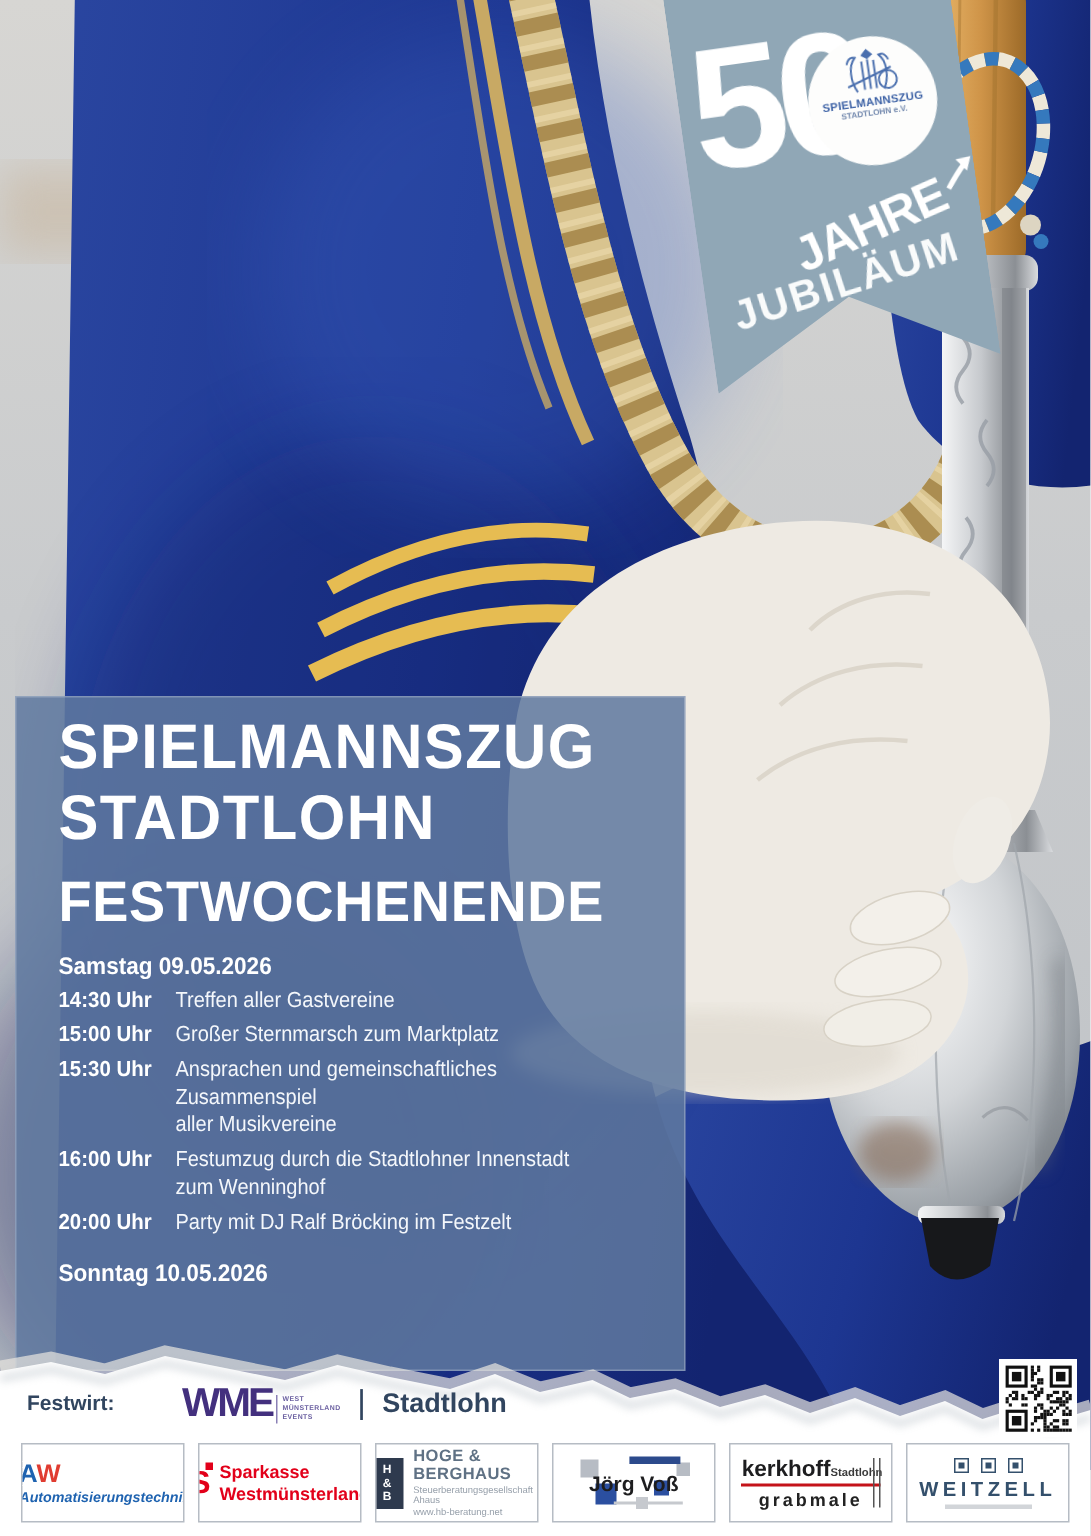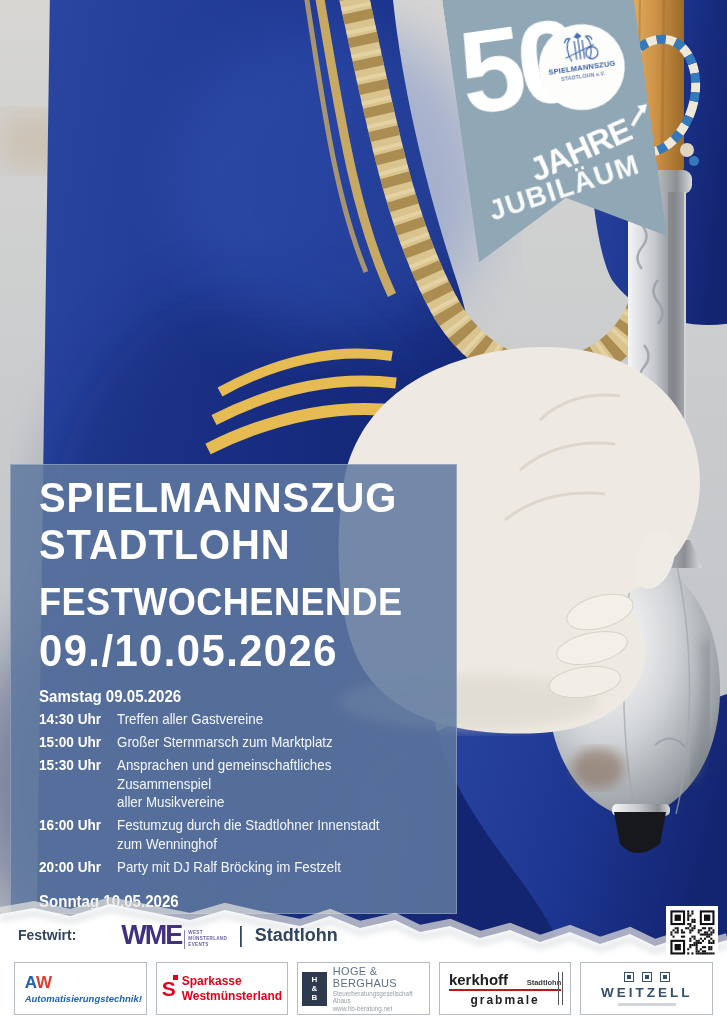--- a/index.html
+++ b/index.html
@@ -81,21 +81,21 @@
   
   .sk-wrap{display:flex;align-items:center;gap:6px;color:var(--c-sparkasse_red,#e2001a);}
   .sk-s{position:relative;font-size:21px;font-weight:900;line-height:1;}
   .sk-dot{position:absolute;right:-2px;top:-3px;width:5px;height:5px;background:var(--c-sparkasse_red,#e2001a);}
   .sk-text{font-size:12px;font-weight:700;line-height:1.2;}
   
   .hb-wrap{display:flex;align-items:center;gap:6px;padding:0 4px;}
   .hb-badge{width:30px;height:34px;background:var(--c-hb_navy,#2e3a4e);color:#fff;font-size:8px;
     font-weight:700;line-height:1.15;display:flex;align-items:center;justify-content:center;
     text-align:center;white-space:pre-line;}
-  .hb-name{font-size:11px;font-weight:400;color:#5f7184;letter-spacing:.3px;}
+  .hb-name{font-size:11px;font-weight:700;color:#5f7184;letter-spacing:.3px;}
   .hb-sub{font-size:6.3px;color:#97a0ab;margin-top:1px;}
   
   .jv-name{font-size:14px;font-weight:800;color:#1d1d1f;z-index:1;}
   .jv-sq{position:absolute;}
   
   .kh-wrap{width:86%;display:flex;flex-direction:column;}
   .kh-row{display:flex;justify-content:space-between;align-items:baseline;}
   .kh-name{font-size:15px;font-weight:700;color:#1d1d1f;}
   .kh-city{font-size:7.5px;font-weight:700;color:#3a3a3a;}
   .kh-line{height:2px;background:var(--c-kerkhoff_red,#c41319);margin-top:1px;}
@@ -256,21 +256,20 @@
         <path d="M14,1 L24,3 L18,11 Z" fill="#fff"></path>
       </svg>
     </div>
     <div class="jubi">JUBILÄUM</div>
   </div>
 
   <div class="infobox">
     <div><span class="t-line t1">SPIELMANNSZUG</span></div>
     <div><span class="t-line t2">STADTLOHN</span></div>
     <div><span class="t-line t3">FESTWOCHENENDE</span></div>
-    <div><span class="t-line t4">09./10.05.2026</span></div>
 
     <div class="day-head">Samstag 09.05.2026</div>
     <div>
         <div class="ev">
           <span class="ev-t">14:30 Uhr</span>
           <span class="ev-x">Treffen aller Gastvereine</span>
         </div>
         <div class="ev">
           <span class="ev-t">15:00 Uhr</span>
           <span class="ev-x">Großer Sternmarsch zum Marktplatz</span>
@@ -459,20 +458,30 @@
 &amp;
 B</div>
         <div>
           <div class="hb-name">HOGE &amp; BERGHAUS</div>
           <div class="hb-sub">Steuerberatungsgesellschaft Ahaus</div>
           <div class="hb-sub">www.hb-beratung.net</div>
         </div>
       </div>
     </div>
 
+    <div class="sp-box">
+      <span class="jv-sq" style="left:18px;top:10px;width:12px;height:12px;background:#b7bcc4;"></span>
+      <span class="jv-sq" style="left:28px;top:26px;width:14px;height:14px;background:#2b4fa0;"></span>
+      <span class="jv-sq" style="right:30px;top:24px;width:10px;height:10px;background:#2b4fa0;"></span>
+      <span class="jv-sq" style="right:16px;top:12px;width:9px;height:9px;background:#b7bcc4;"></span>
+      <span class="jv-sq" style="right:44px;bottom:8px;width:8px;height:8px;background:#c6c9ce;"></span>
+      <span class="jv-sq" style="left:50%;top:8px;width:34px;height:5px;background:#2c4a8c;transform:translateX(-10%);"></span>
+      <span class="jv-sq" style="left:50%;bottom:11px;width:46px;height:2px;background:#c6c9ce;transform:translateX(-30%);"></span>
+      <span class="jv-name">Jörg Voß</span>
+    </div>
 
     <div class="sp-box">
       <div class="kh-wrap">
         <div class="kh-row">
           <span class="kh-name">kerkhoff</span>
           <span class="kh-city">Stadtlohn</span>
         </div>
         <div class="kh-line"></div>
         <div class="kh-prod">grabmale</div>
       </div>

